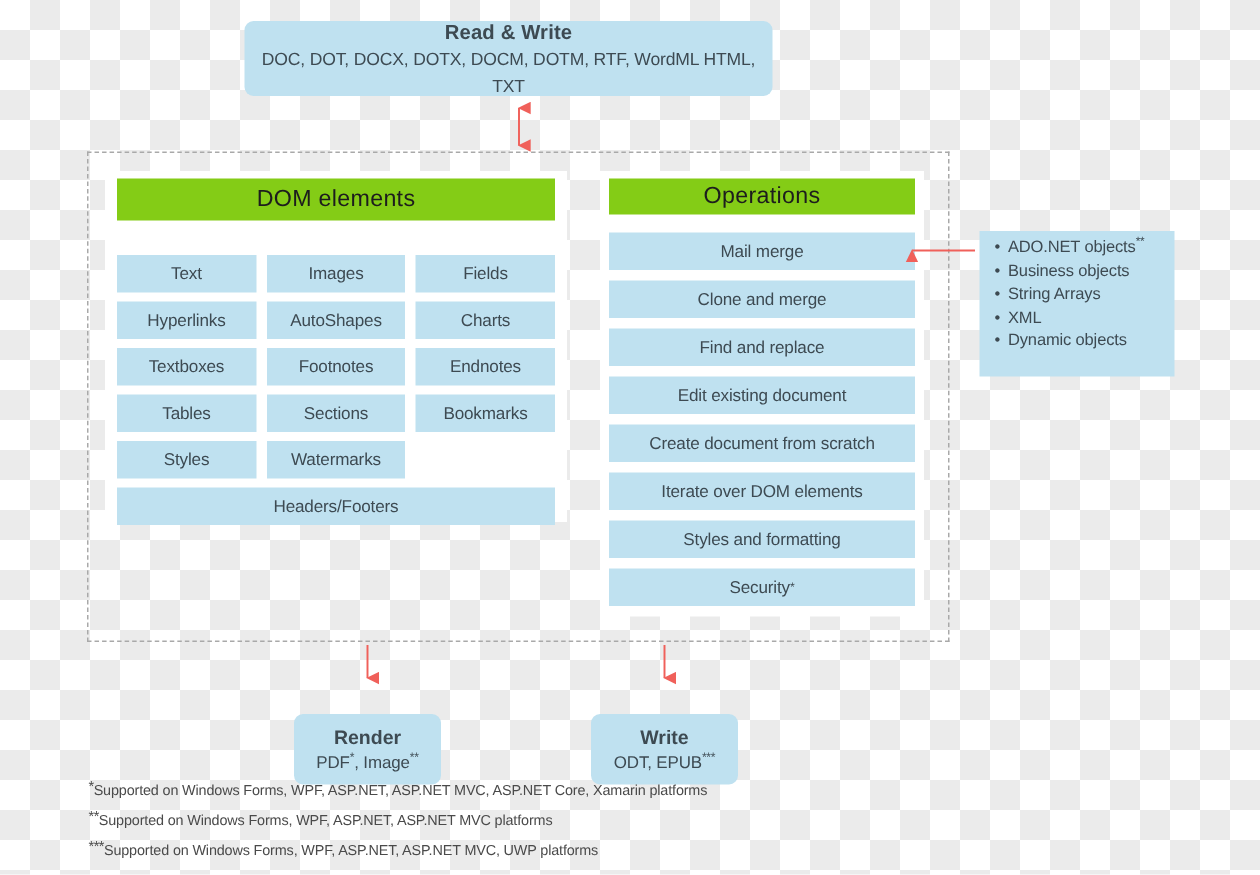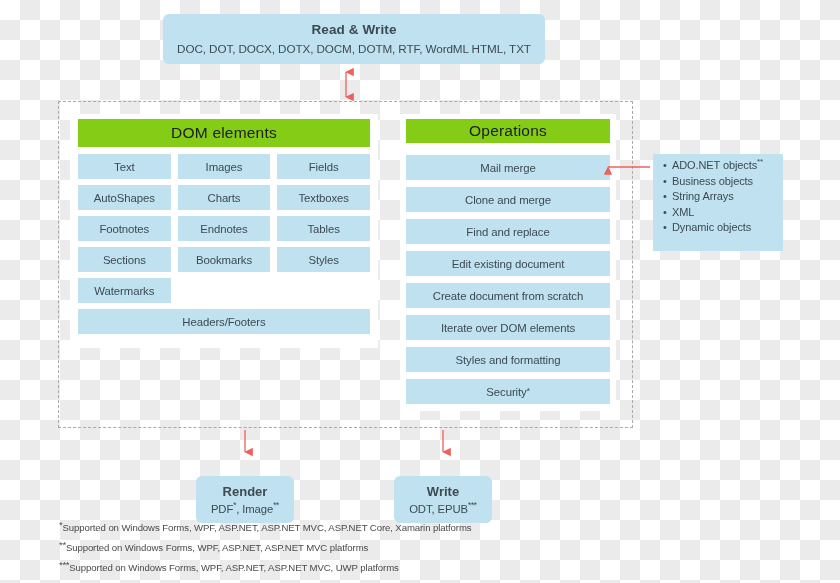--- a/index.html
+++ b/index.html
@@ -36,21 +36,21 @@
     justify-content: center;
     text-align: center;
     box-sizing: border-box;
   }
 
   
   #readwrite-box {
     position: absolute;
     left: 163px;
     top: 14px;
-    width: 382px;
+    width: 352px;
     height: 50px;
     border-radius: 6px;
     padding: 4px 10px;
   }
   #readwrite-box .title {
     font-size: 13.5px;
     font-weight: bold;
     line-height: 1.45;
     letter-spacing: .1px;
   }
@@ -91,21 +91,21 @@
     letter-spacing: .2px;
     box-sizing: border-box;
   }
   #dom-header { left: 78px;  top: 119px; width: 292px; height: 28px; }
   #ops-header { left: 406px; top: 119px; width: 204px; height: 24px; }
 
   
   #dom-grid {
     position: absolute;
     left: 78px;
-    top: 154px;
+    top: 170px;
     width: 292px;
     display: grid;
     grid-template-columns: repeat(3, 1fr);
     gap: 6px 7px;
   }
   #dom-grid .node {
     height: 25px;
     font-size: 11.4px;
     letter-spacing: -.1px;
   }
@@ -228,20 +228,21 @@
   <div class="column-card" id="dom-card"></div>
   <div class="column-card" id="ops-card"></div>
 
   <div class="column-header" id="dom-header">DOM elements</div>
   <div class="column-header" id="ops-header">Operations</div>
 
   <div id="dom-grid">
     <div class="node">Text</div>
     <div class="node">Images</div>
     <div class="node">Fields</div>
+    <div class="node">Hyperlinks</div>
     <div class="node">AutoShapes</div>
     <div class="node">Charts</div>
     <div class="node">Textboxes</div>
     <div class="node">Footnotes</div>
     <div class="node">Endnotes</div>
     <div class="node">Tables</div>
     <div class="node">Sections</div>
     <div class="node">Bookmarks</div>
     <div class="node">Styles</div>
     <div class="node">Watermarks</div>

